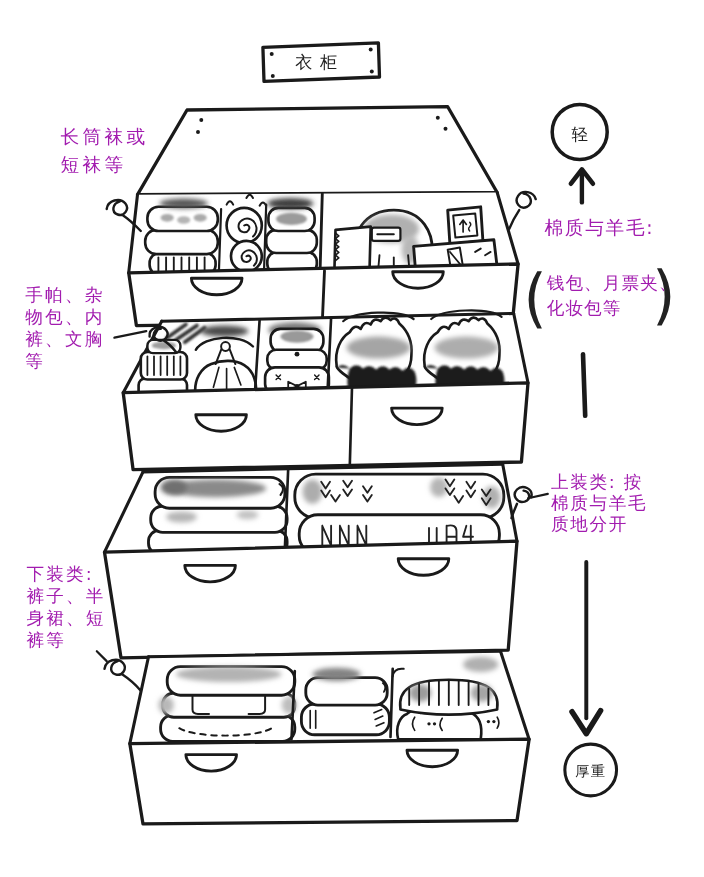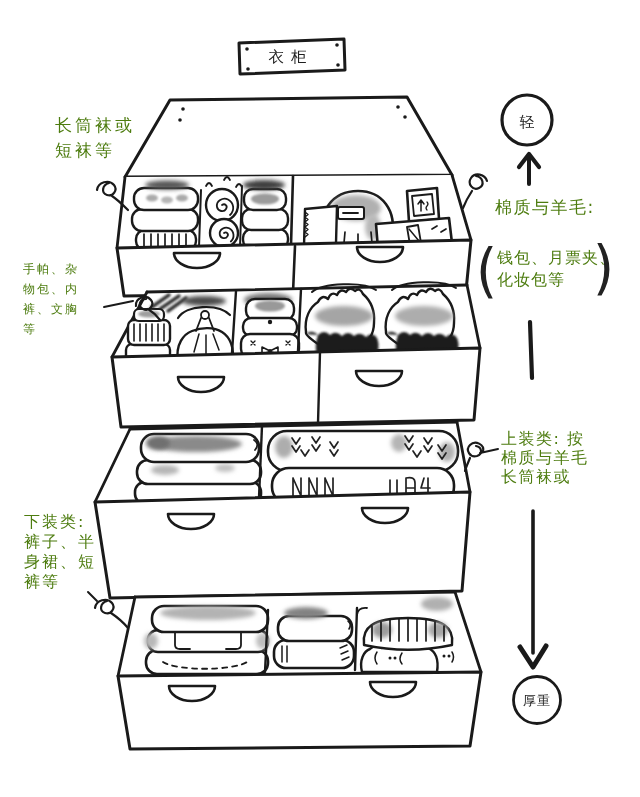--- a/index.html
+++ b/index.html
@@ -1,21 +1,21 @@
 <!DOCTYPE html>
 <html><head>
 <meta charset="utf-8">
 <style>
   html,body{margin:0;padding:0;background:#ffffff;}
   .stage{position:relative;width:640px;height:797px;background:#ffffff;overflow:hidden;
          font-family:"DejaVu Sans",sans-serif;color:#1f1f1f;}
   .stage svg{position:absolute;left:0;top:0;}
-  .lbl{position:absolute;white-space:pre-line;font-weight:500;color:#4d7c0f;}
+  .lbl{position:absolute;white-space:pre-line;font-weight:500;color:#a21caf;}
   .lbl-socks{left:55px;top:113px;font-size:17px;line-height:25px;letter-spacing:3px;}
-  .lbl-misc{left:23px;top:259px;font-size:12px;line-height:20px;letter-spacing:2px;}
+  .lbl-misc{left:23px;top:259px;font-size:16px;line-height:20px;letter-spacing:2px;}
   .lbl-bottoms{left:24px;top:512px;font-size:16px;line-height:20px;letter-spacing:2px;}
   .lbl-daily-title{left:495px;top:196px;font-size:17px;letter-spacing:1.5px;}
   .lbl-daily-items{left:497px;top:247px;font-size:16px;line-height:22px;letter-spacing:1px;}
   .paren{position:absolute;font-size:54px;font-weight:400;color:#222;transform:scaleY(1.08);transform-origin:top;}
   .paren-open{left:476px;top:237px;}
   .paren-close{left:593px;top:234px;}
   .lbl-tops{left:501px;top:429px;font-size:16px;line-height:19px;letter-spacing:1.5px;}
   .svgtext{font-family:"DejaVu Sans",sans-serif;font-weight:500;fill:#1f1f1f;}
 </style>
 </head>
@@ -325,15 +325,15 @@
 裤子、半
 身裙、短
 裤等</div>
 <div class="lbl lbl-daily-title">棉质与羊毛:</div>
 <div class="paren paren-open">(</div>
 <div class="lbl lbl-daily-items">钱包、月票夹、
 化妆包等</div>
 <div class="paren paren-close">)</div>
 <div class="lbl lbl-tops">上装类: 按
 棉质与羊毛
-长筒袜或</div>
+质地分开</div>
 
 </div>
 
 </body></html>

